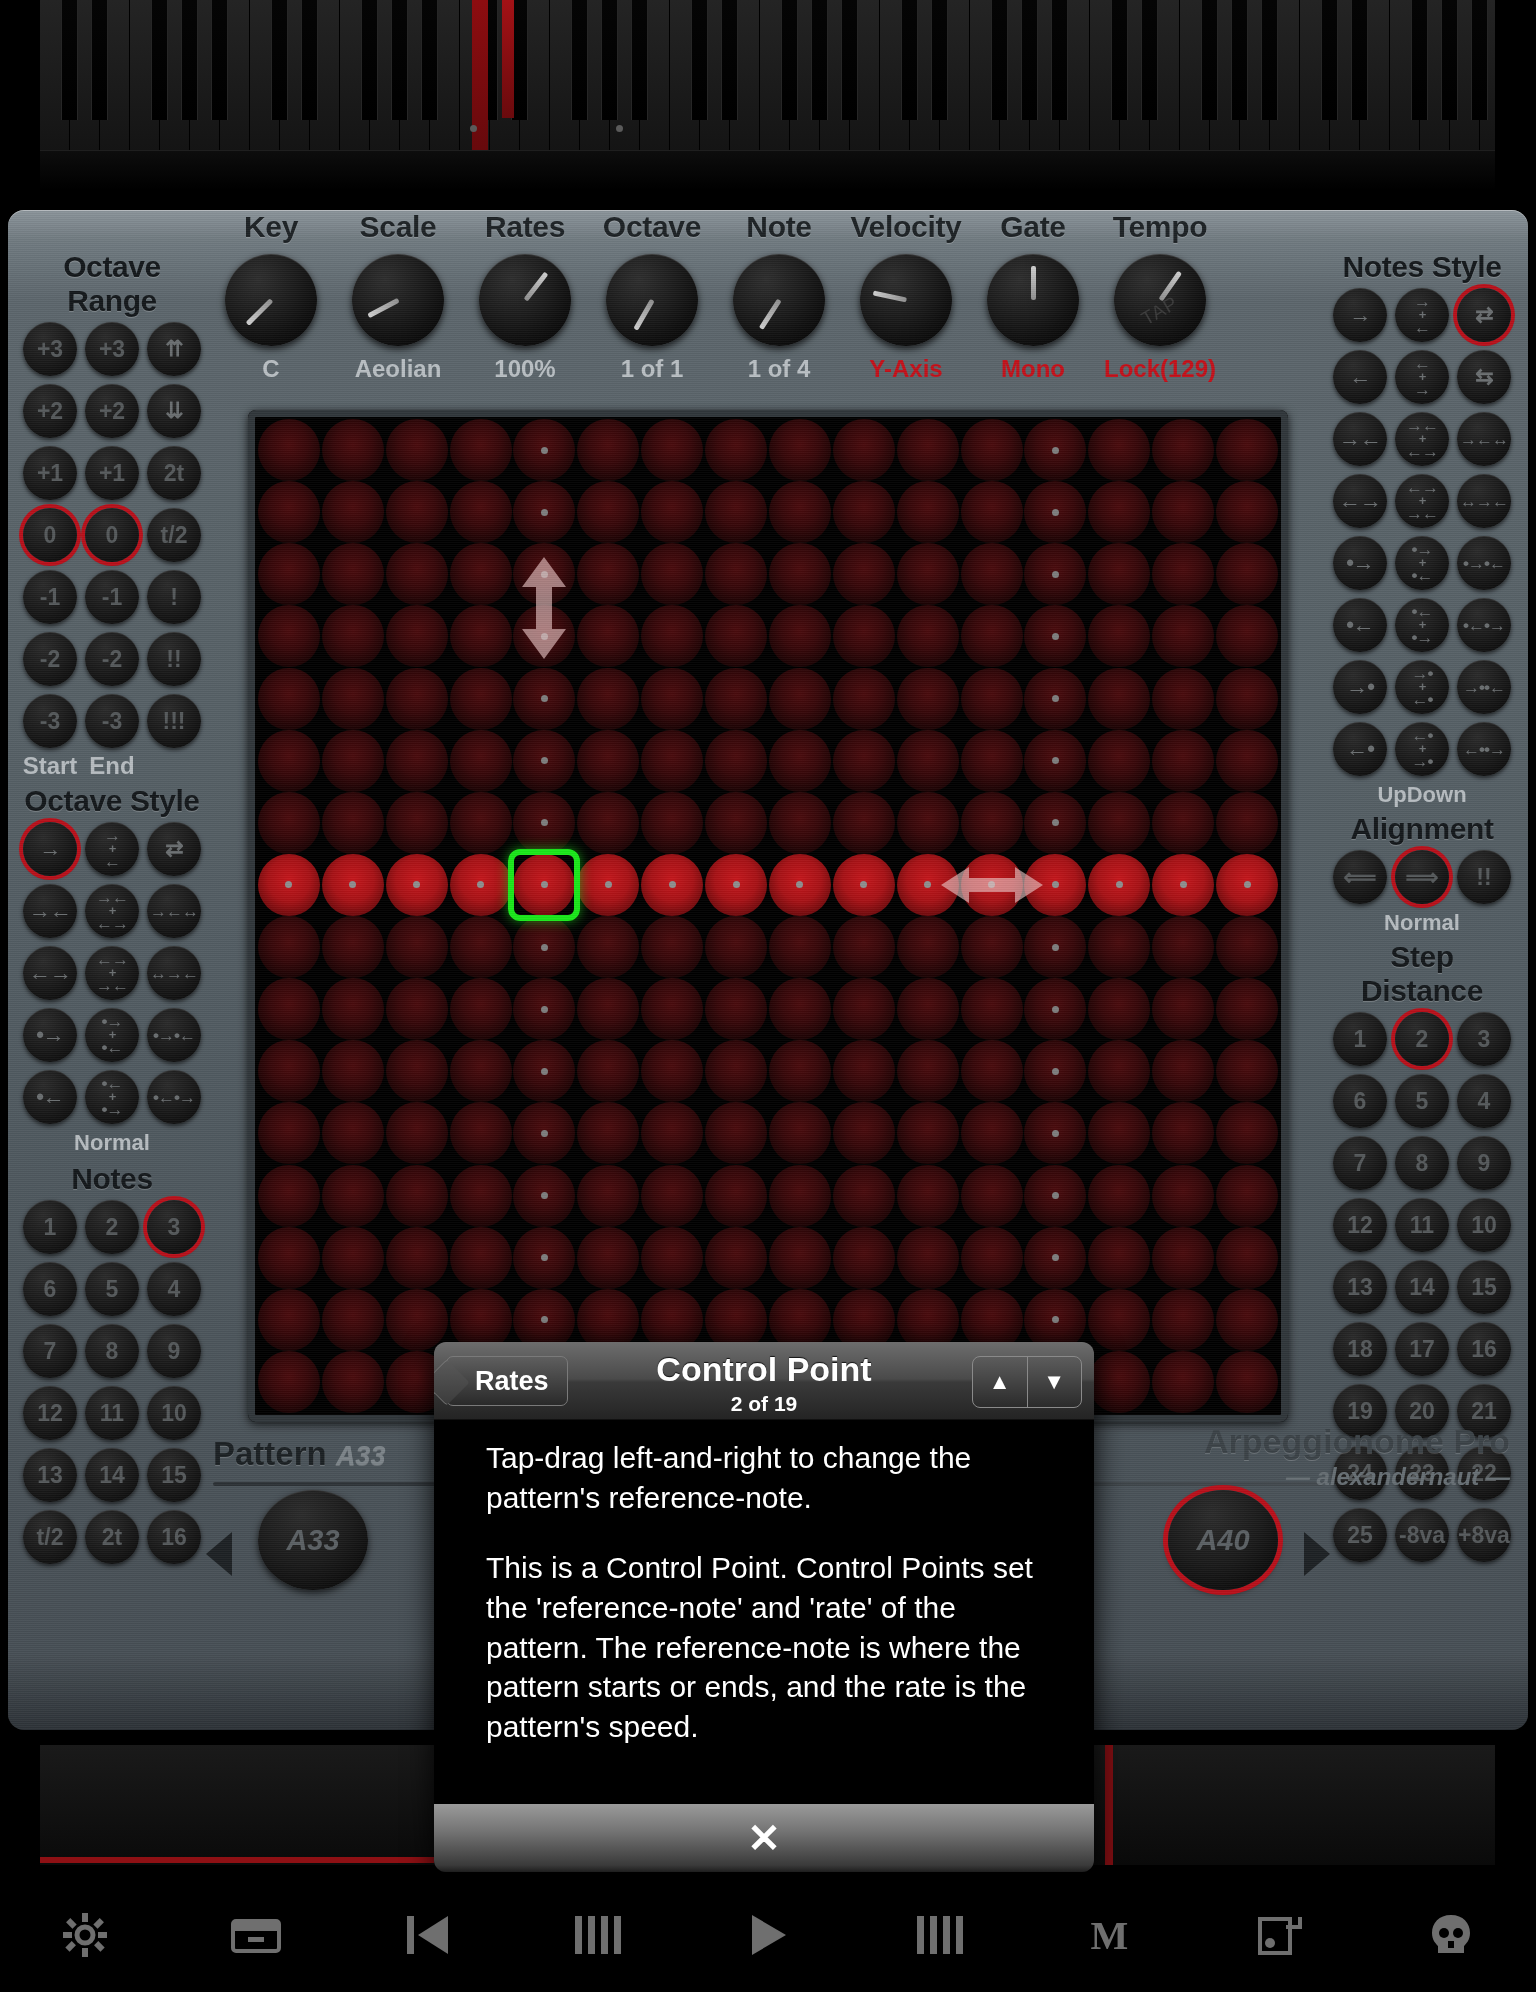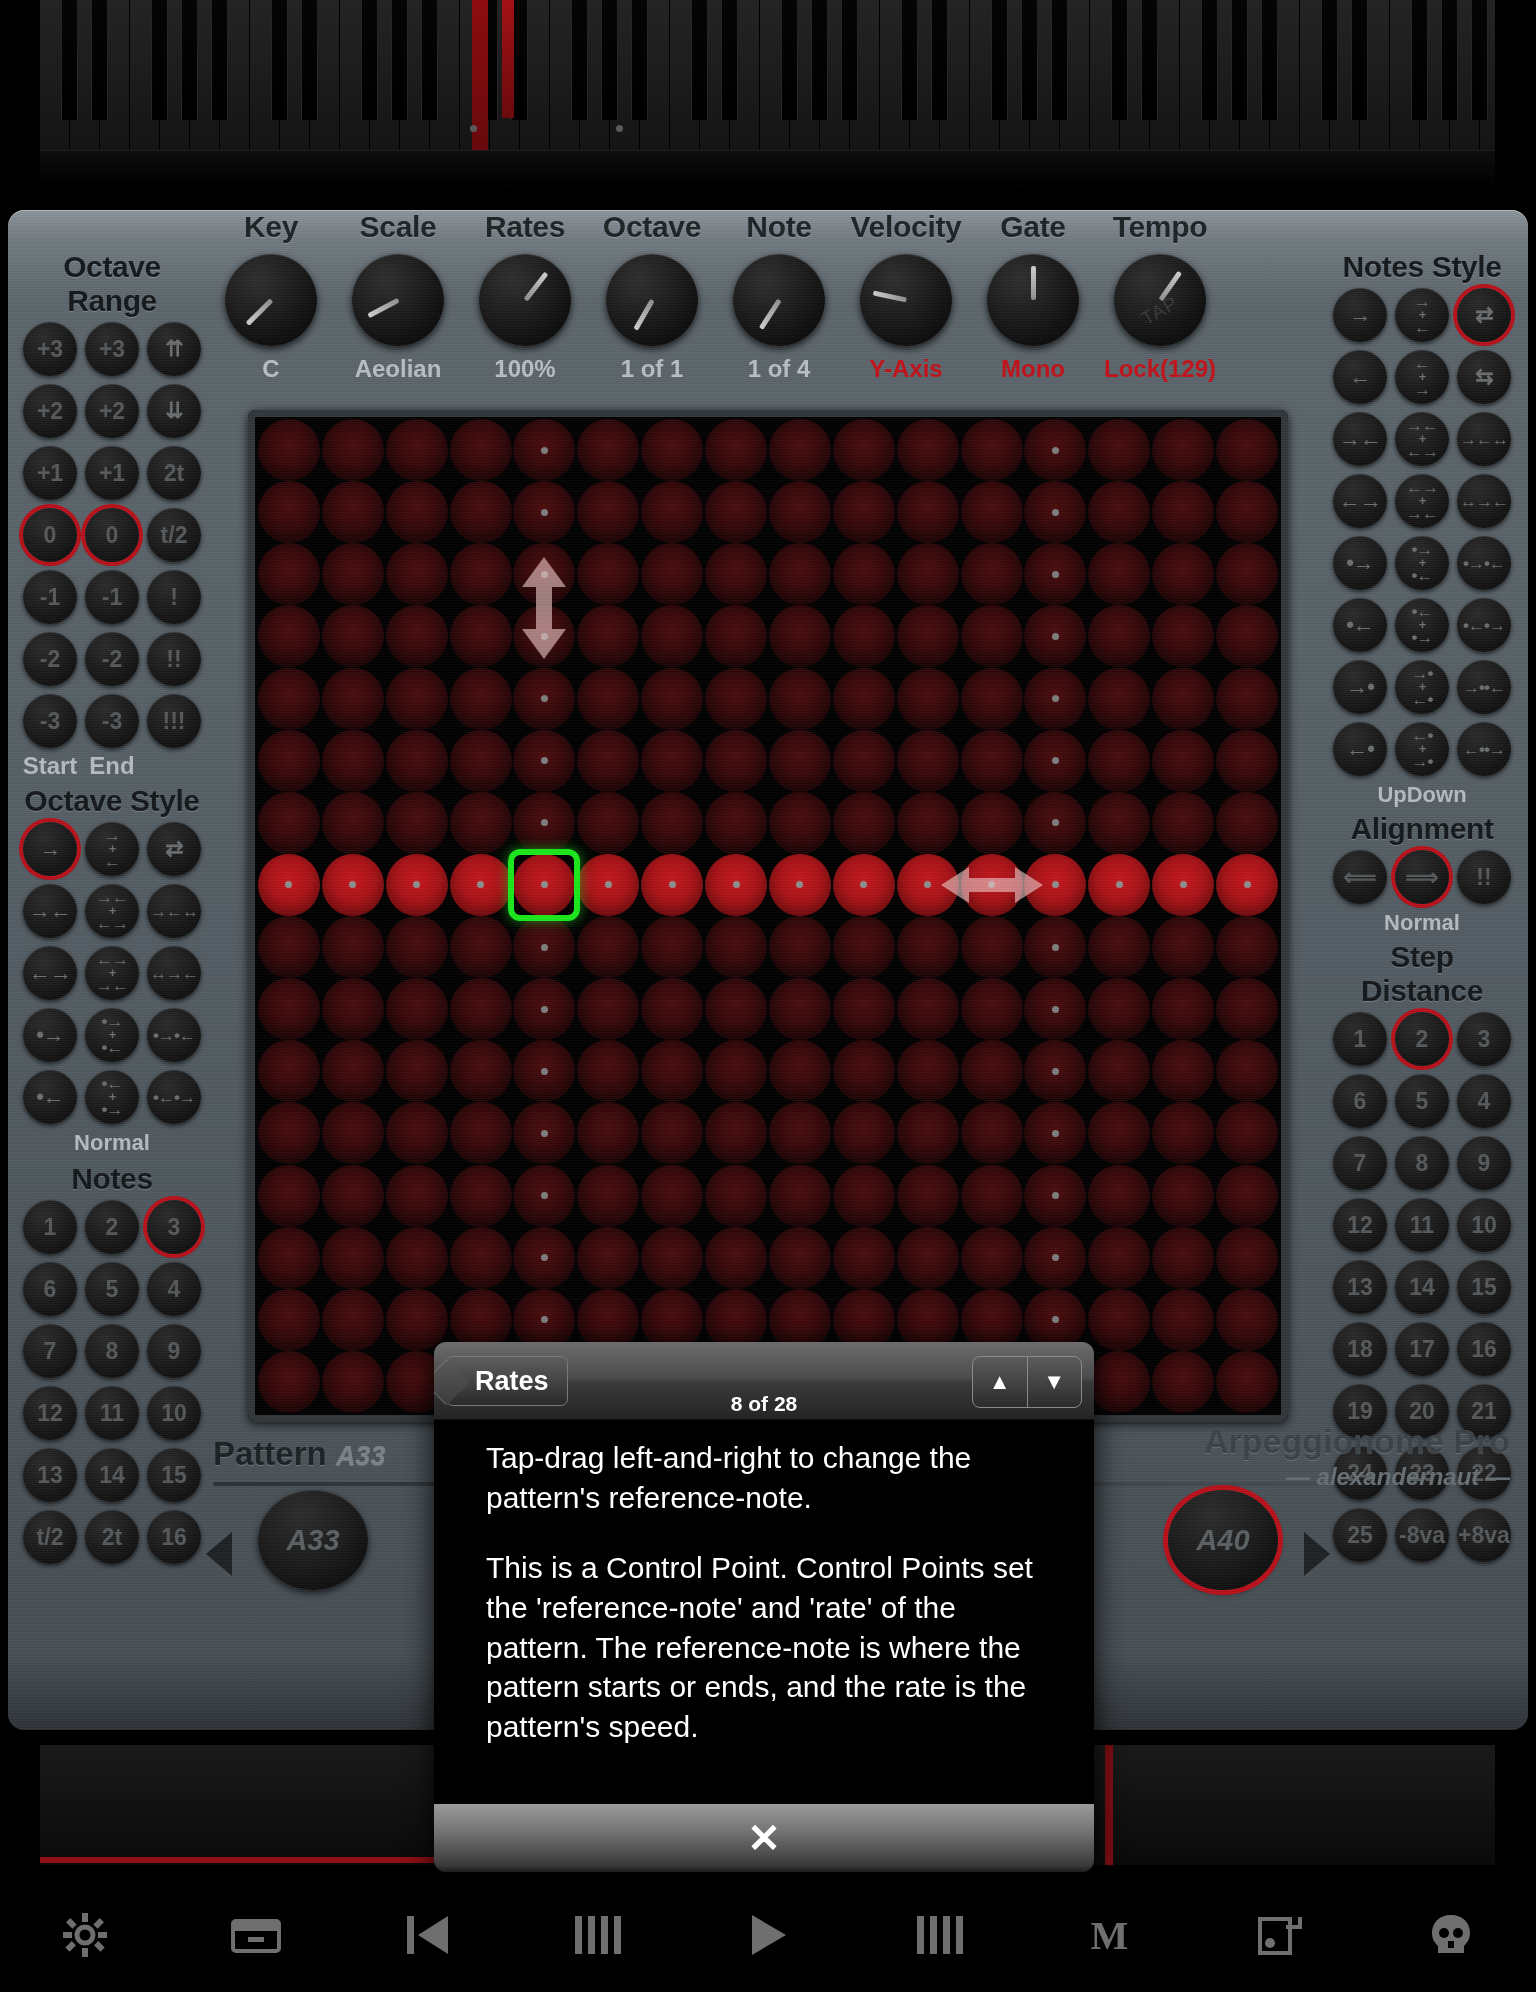--- a/index.html
+++ b/index.html
@@ -1374,21 +1374,22 @@
         <circle cx="16" cy="21" r="5" fill="#000"></circle>
         <circle cx="30" cy="21" r="5" fill="#000"></circle>
         <rect x="20" y="29" width="6" height="7" fill="#000"></rect>
       </svg>
     </div>
   </div>
 
 <div id="help-modal">
   <div id="modal-header">
     <div id="back-button">Rates</div>
-    <div id="modal-count">8 of 28</div>
+    <div id="modal-title">Control Point</div>
+    <div id="modal-count">2 of 19</div>
     <div id="stepper">
       <div>▲</div>
       <div>▼</div>
     </div>
   </div>
   <div id="modal-body">
     <p>Tap-drag left-and-right to change the pattern's reference-note.</p>
     <p>This is a Control Point.  Control Points set the 'reference-note' and 'rate' of the pattern. The reference-note is where the pattern starts or ends, and the rate is the pattern's speed.</p>
   </div>
   <div id="modal-footer">

